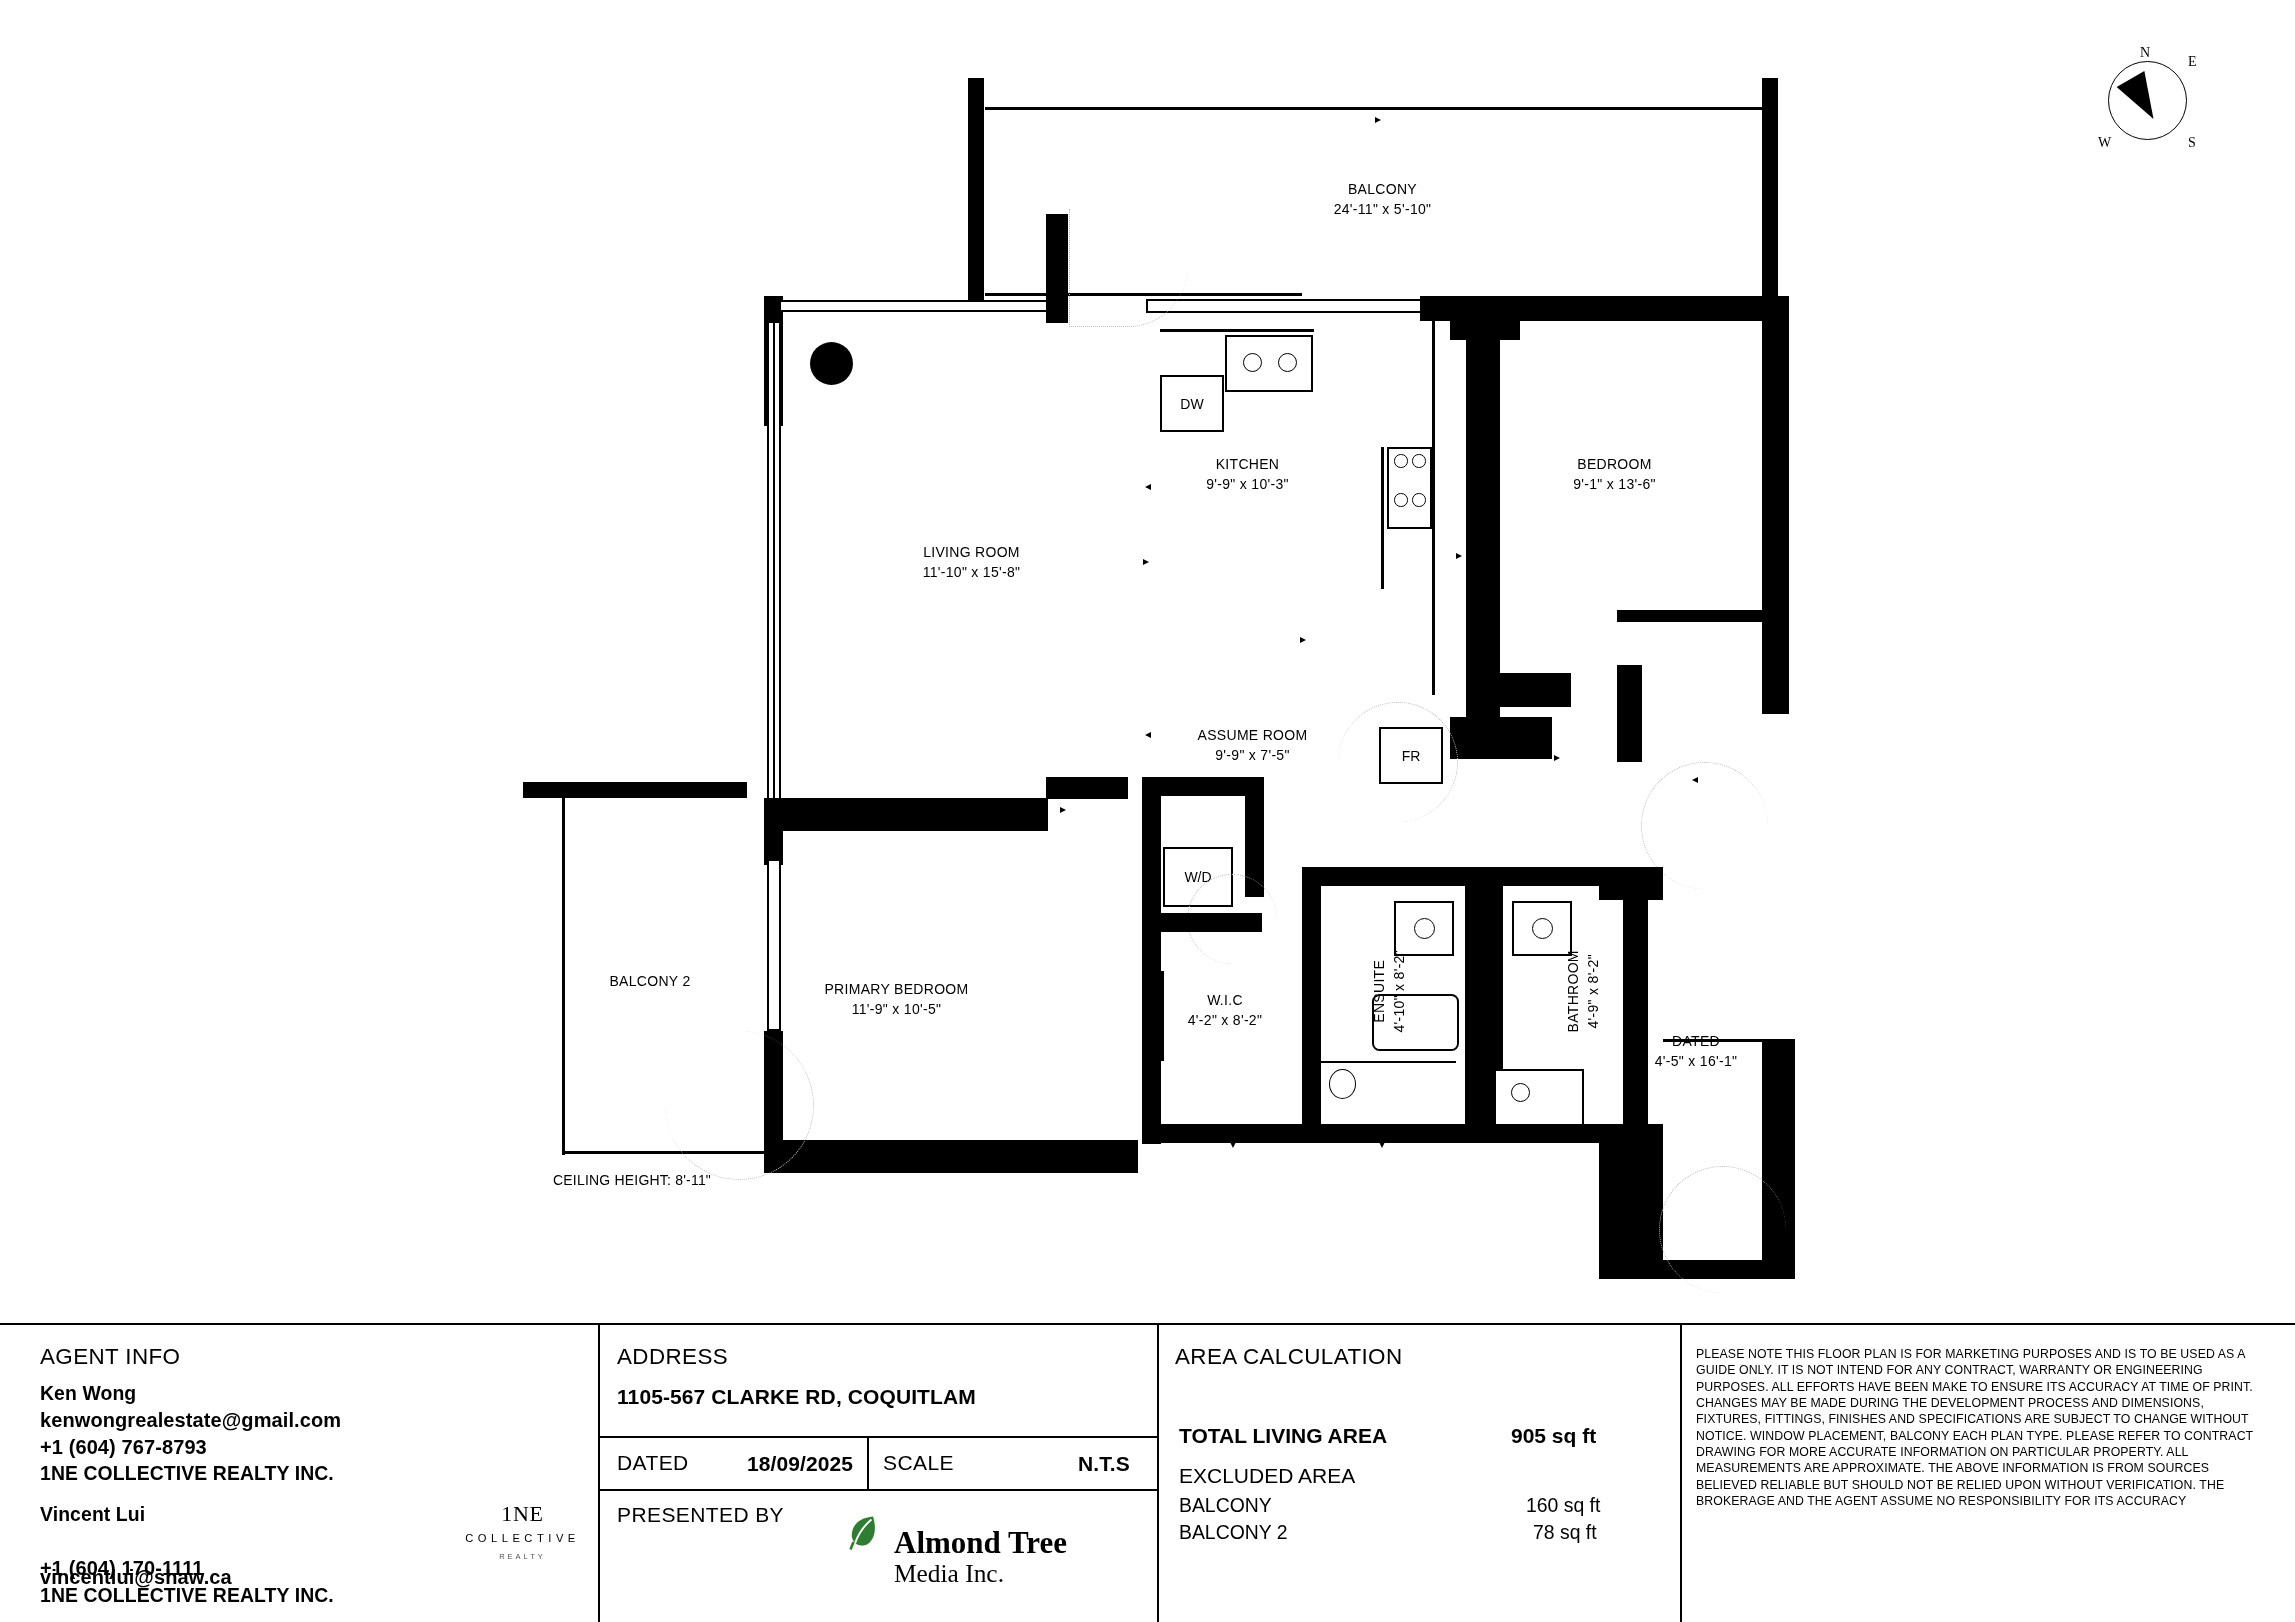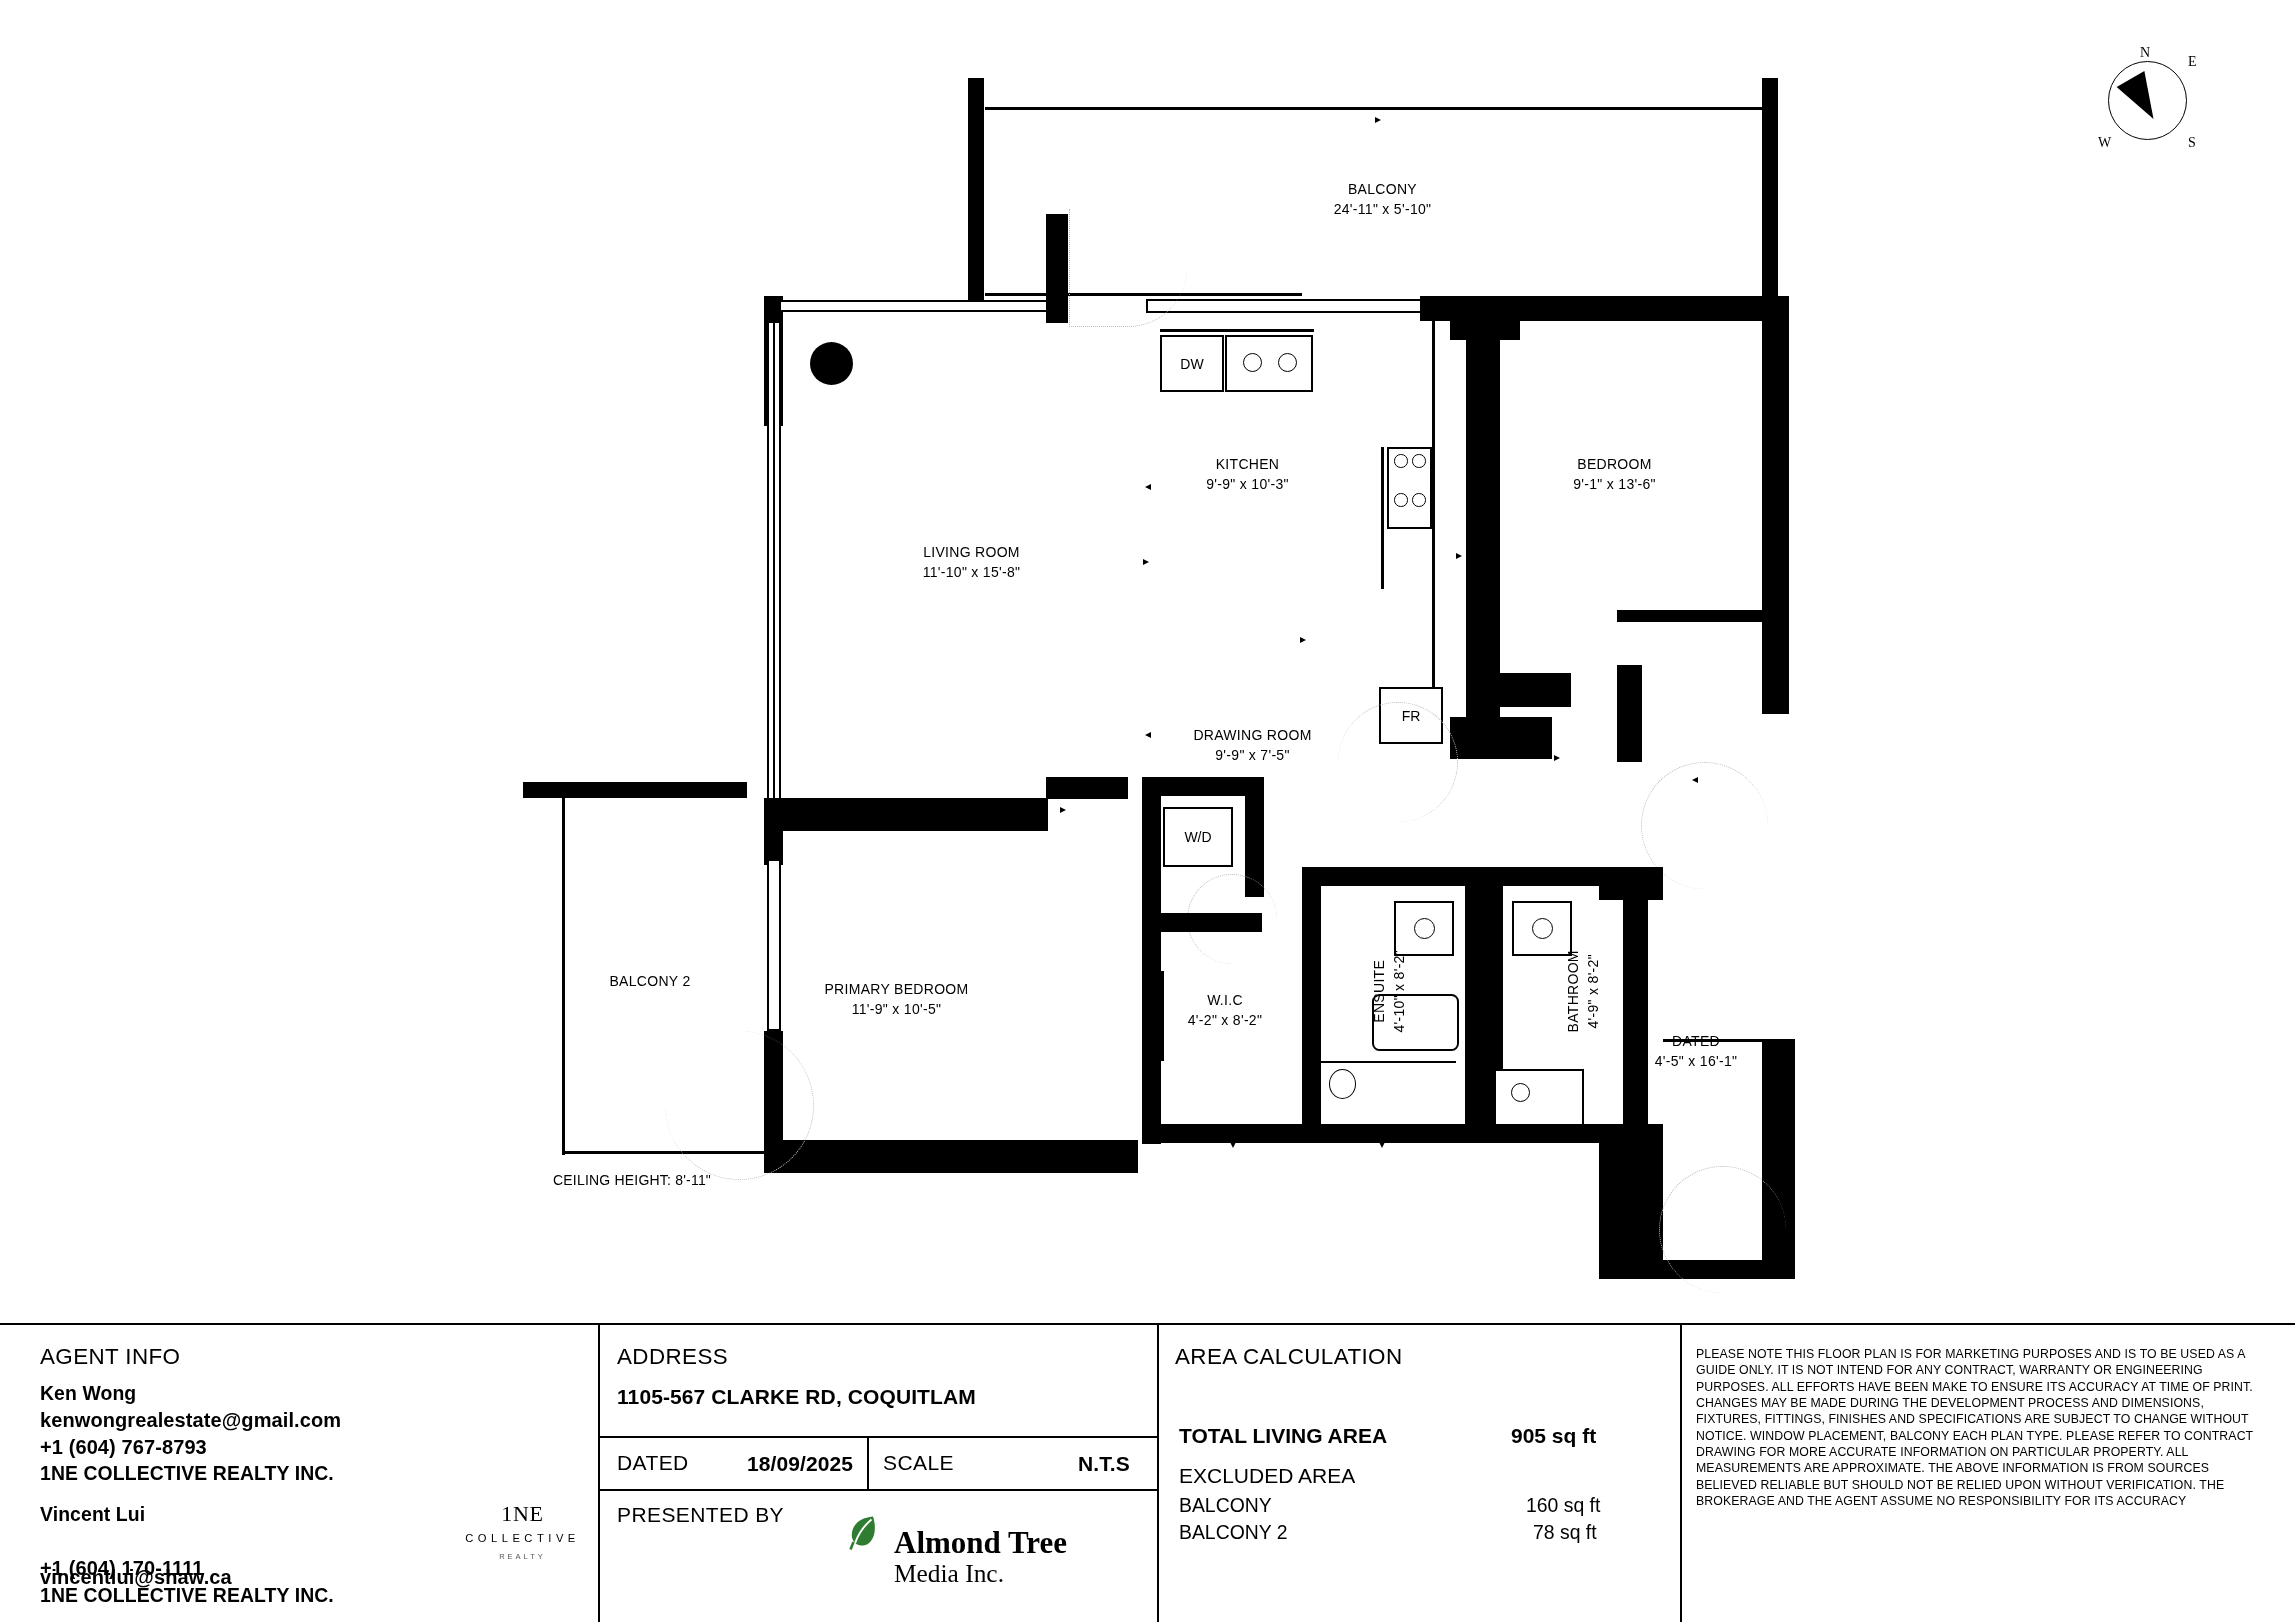--- a/index.html
+++ b/index.html
@@ -55,20 +55,21 @@
   .appl {
     position: absolute;
     border: 2.2px solid #000000;
     background: #ffffff;
     box-sizing: border-box;
     display: flex;
     align-items: center;
     justify-content: center;
     font-size: 14px;
     font-weight: 400;
+    margin-top: 40px;
   }
   .applplain {
     position: absolute;
     border: 2.2px solid #000000;
     background: #ffffff;
     box-sizing: border-box;
   }
   .circle {
     position: absolute;
     border-radius: 50%;
@@ -280,21 +281,21 @@
     <div class="dm">9'-1" x 13'-6"</div>
   </div>
 
   <div class="wall" style="left:1617px; top:610px; width:149px; height:12px;"></div>
   <div class="wall" style="left:1617px; top:665px; width:25.4px; height:97px;"></div>
   <div class="thin" style="left:1693px; top:610px; width:72px; height:3px;"></div>
 
   <div class="swing" style="left:1641px; top:762px; width:127px; height:127px; border-right:none; border-bottom:none;"></div>
 
   <div class="rlabel" style="left:1118px; top:725px; width:269px;">
-    <div class="nm">DRAWING ROOM</div>
+    <div class="nm">ASSUME ROOM</div>
     <div class="dm">9'-9" x 7'-5"</div>
   </div>
   <div class="swing" style="left:1338px; top:702px; width:120px; height:120px; border-left:none; border-bottom:none;"></div>
 
   <div class="wall" style="left:523px; top:782px; width:224px; height:16.4px;"></div>
   <div class="thin" style="left:562px; top:798px; width:3px; height:357px;"></div>
   <div class="thin" style="left:562px; top:1151px; width:215px; height:3px;"></div>
   <div class="wall" style="left:764px; top:798px; width:19.4px; height:67px;"></div>
   <div class="win" style="left:767px; top:859px; width:13.5px; height:172px;"></div>
   <div class="wall" style="left:764px; top:1031px; width:19.4px; height:121px;"></div>

